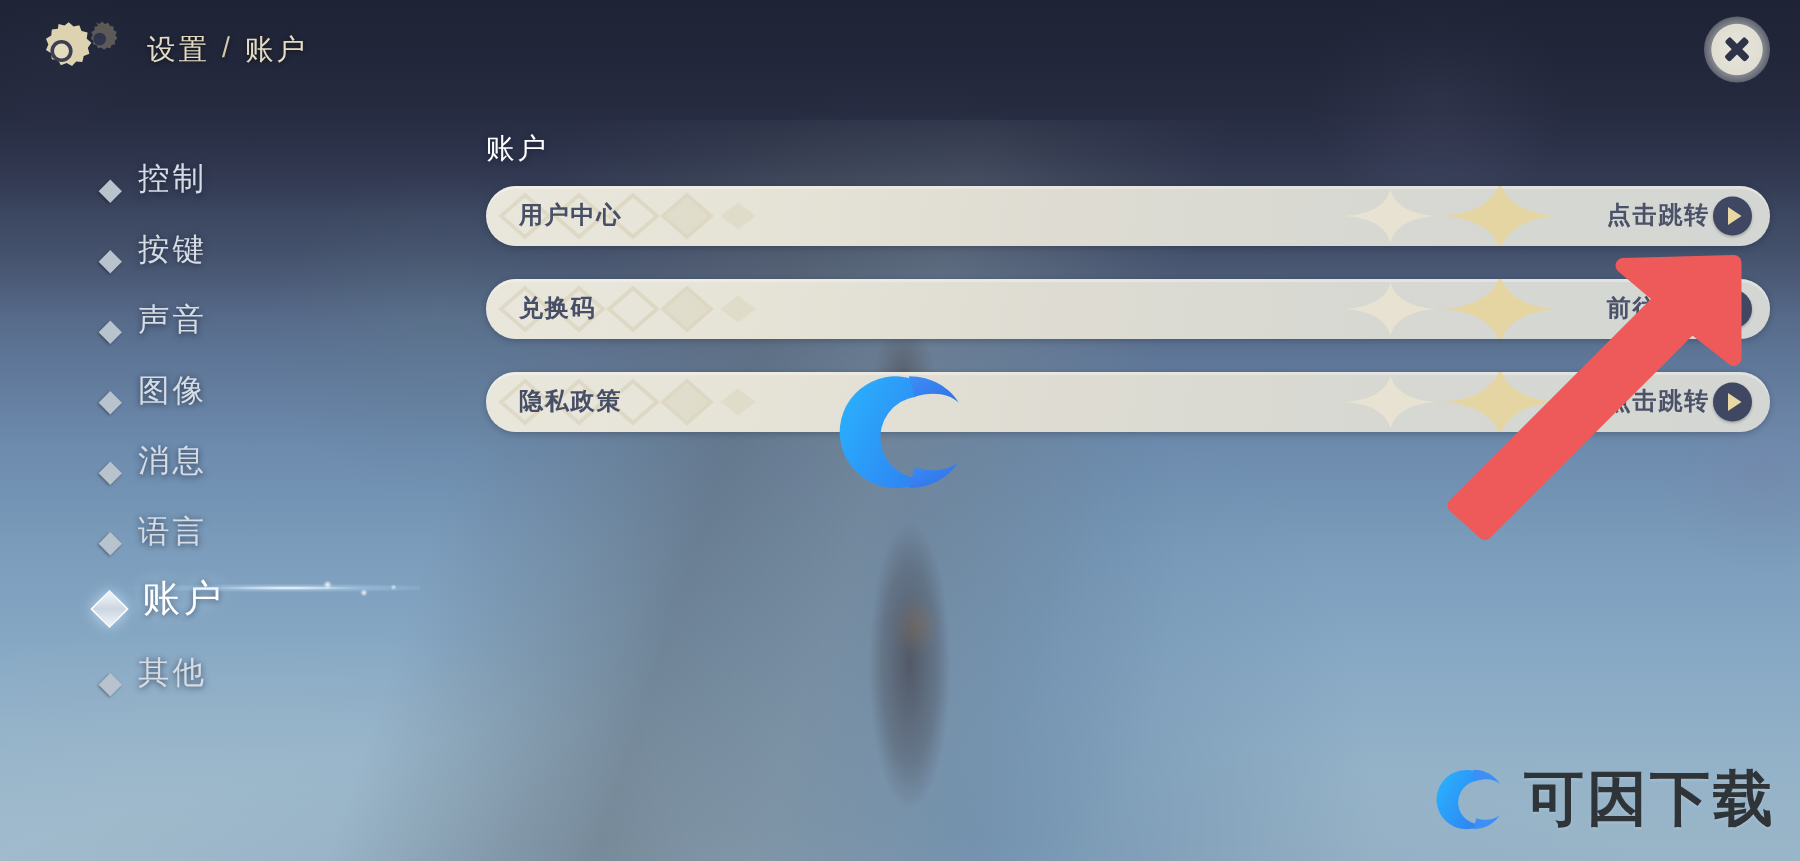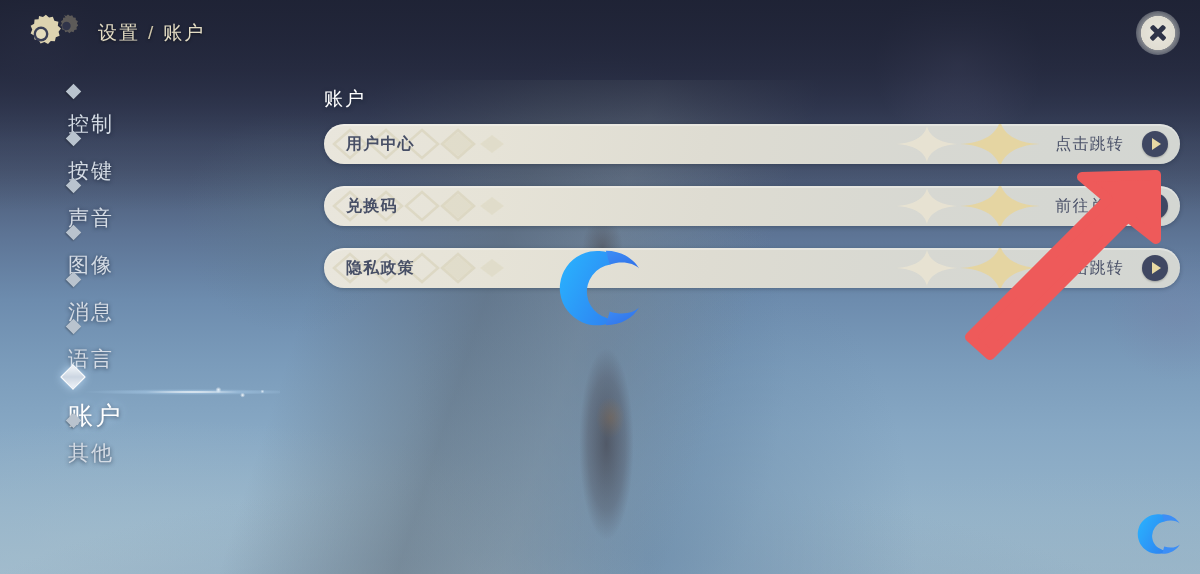--- a/index.html
+++ b/index.html
@@ -87,22 +87,22 @@
     width:19px; height:5.4px; background:#2e3348; border-radius:1.5px;
     transform-origin:50% 50%;
   }
   #close-button .x:before { transform:translate(-50%,-50%) rotate(45deg); }
   #close-button .x:after  { transform:translate(-50%,-50%) rotate(-45deg); }
 
   
   #sidebar { position:absolute; left:0; top:86px; width:280px; z-index:5; }
   .nav-item {
     position:relative; height:47px;
-    display:flex; align-items:flex-start; gap:13px;
-    padding-left:68px; cursor:pointer;flex-direction:column;
+    display:flex; align-items:flex-end; gap:13px;
+    padding-left:68px; cursor:pointer;
   }
   .nav-diamond {
     width:11px; height:11px; flex:0 0 11px;
     background:#b9c3ce; transform:rotate(45deg);
     box-shadow:0 1px 2px rgba(0,0,0,.35);
   }
   .nav-label {
     font-size:21px; letter-spacing:2px; color:#d5dce5;
     text-shadow:0 1px 4px rgba(20,30,48,.75);
   }
@@ -145,22 +145,22 @@
   }
   .row-deco-right {
     position:absolute; right:120px; top:0; width:220px; height:100%;
     pointer-events:none;
   }
   .row-label {
     position:absolute; left:22px; top:50%; transform:translateY(-50%);
     font-size:16px; letter-spacing:1.2px; color:#474f66; font-weight:bold;
   }
   .row-action {
-    position:absolute; right:56px; top:50%; transform:translateY(-50%);
-    font-size:16px; letter-spacing:1.2px; color:#4a5168; font-weight:normal;text-align:right;
+    position:absolute; right:40px; top:50%; transform:translateY(-50%);
+    font-size:16px; letter-spacing:1.2px; color:#4a5168; font-weight:bold;text-align:right;
   }
   .row-arrow {
     position:absolute; right:12px; top:50%; transform:translateY(-50%);
     width:26px; height:26px; border-radius:50%;
     background:#3f4762;
     display:flex; align-items:center; justify-content:center;
     box-shadow:0 1px 2px rgba(0,0,0,.25);
   }
   .row-arrow i {
     display:block; width:0; height:0; margin-left:3px;
@@ -387,13 +387,14 @@
         <linearGradient id="cg3" x1="0" y1="0" x2="1" y2="1">
           <stop offset="0" stop-color="#29b6ff"></stop>
             <stop offset="1" stop-color="#2f7ef0"></stop>
         </linearGradient>
       </defs>
       <path d="M66 16 A38 38 0 1 0 66 84 A28 28 0 1 1 66 28 Z" fill="url(#cg3)" transform="rotate(-8 50 50)"></path>
       <path d="M58 12 C74 12 86 20 92 30 C86 24 74 22 62 26 Z" fill="#3d8ef5"></path>
       <path d="M58 88 C74 88 86 80 92 70 C86 76 74 78 62 74 Z" fill="#3d8ef5"></path>
     </svg>
   </span>
+  <span id="wm-text">可因下载</span>
 </div>
 
 </body></html>

